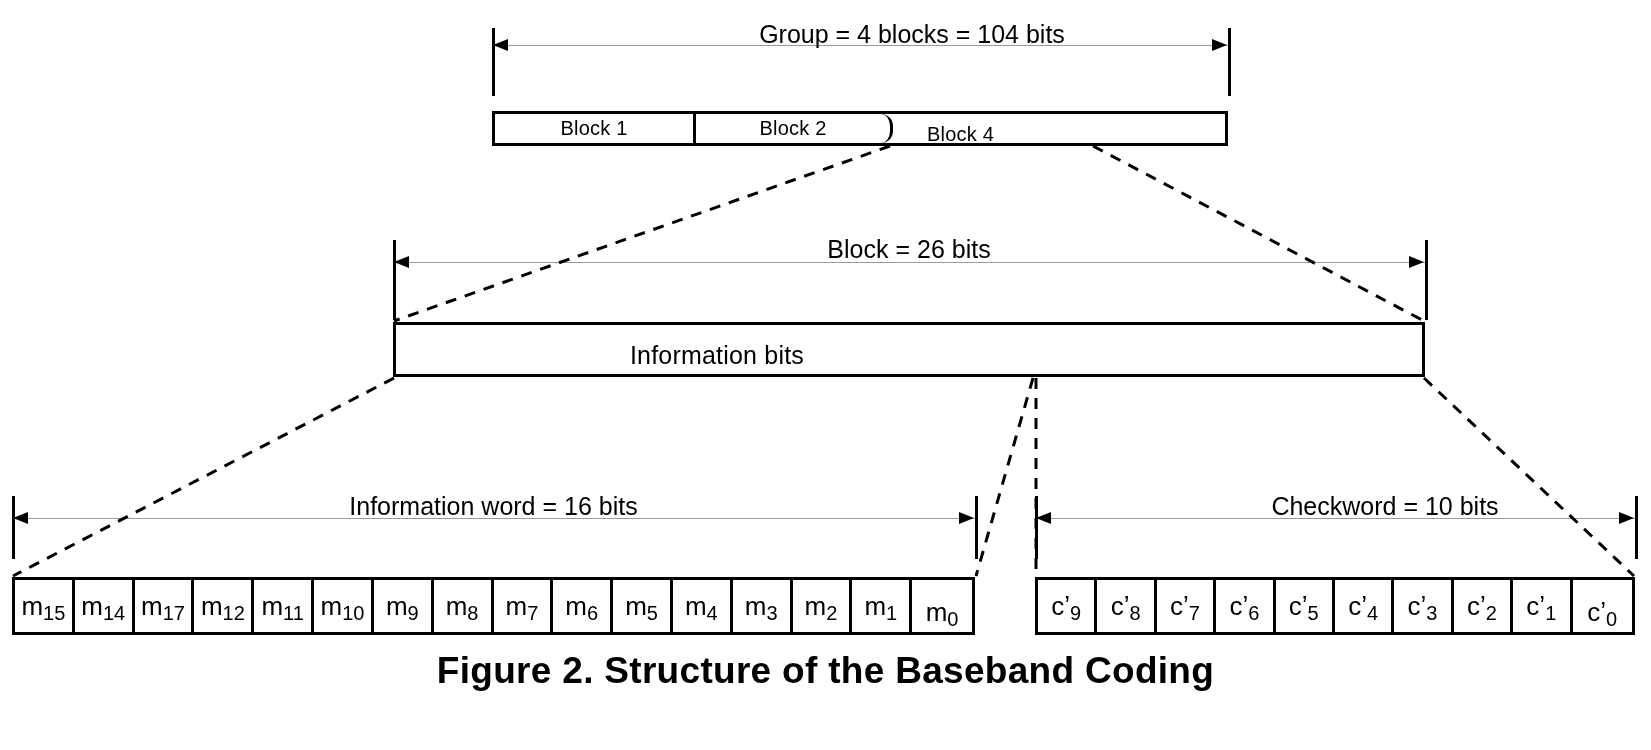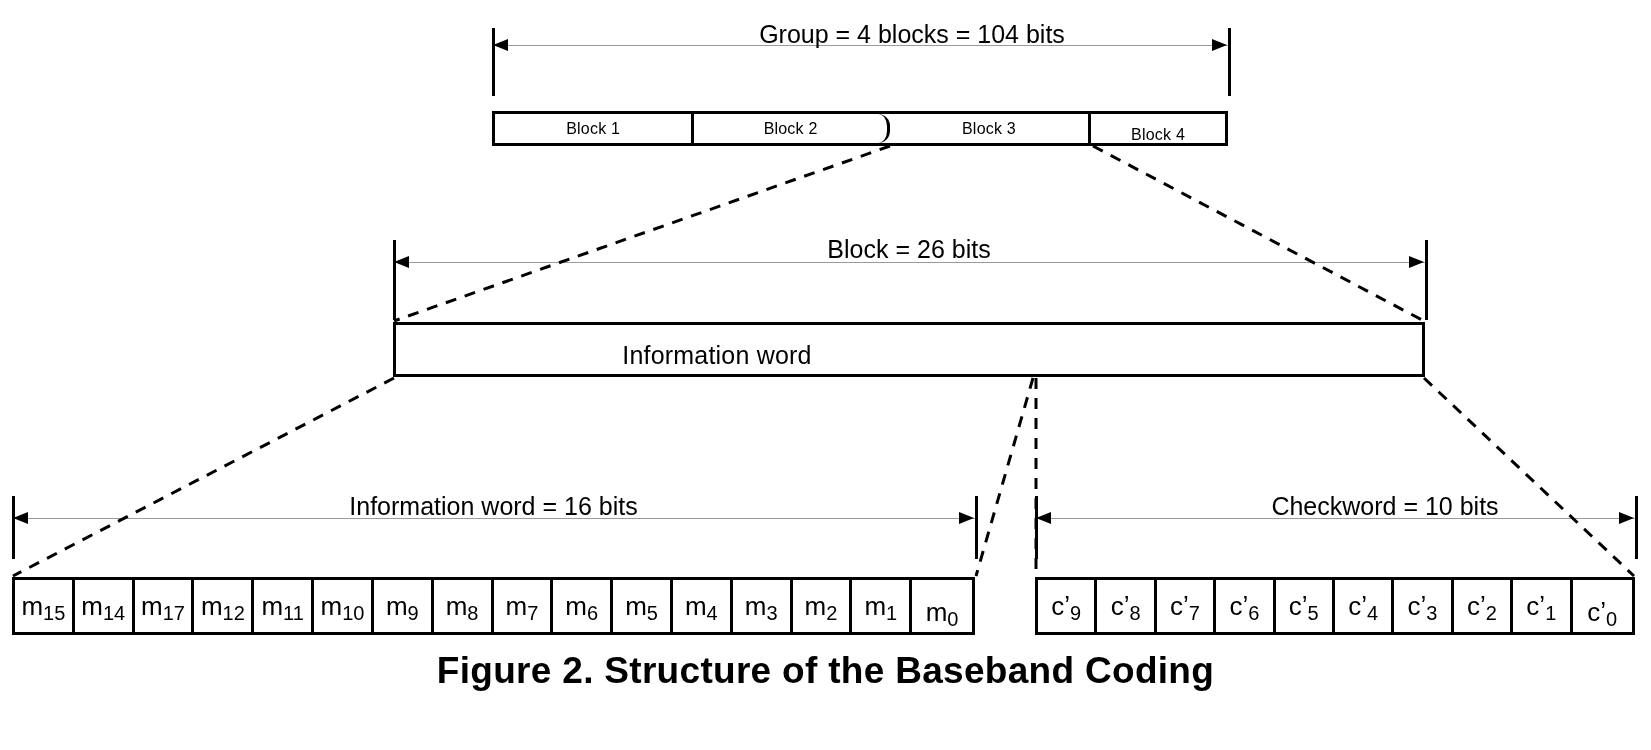--- a/index.html
+++ b/index.html
@@ -35,21 +35,21 @@
     border-right: 3px solid #000;
     box-sizing: border-box;
     display: flex;
     align-items: center;
     justify-content: center;
     background: #fff;
     white-space: nowrap;
   }
   .cellrow > .cell:last-child { border-right: none; margin-top: 12px; }
 
-  .block-label { font-size: 16px; letter-spacing: .2px; }
+  .block-label { font-size: 20px; letter-spacing: .2px; }
   .word-label  { font-size: 25px; letter-spacing: .2px; }
 
   
   .bitcell { font-size: 26px; }
   .bitcell .base { position: relative; }
   .bitcell .sub {
     font-size: 20px;
     position: relative;
     top: 7px;
     left: 0px;
@@ -125,40 +125,37 @@
   </div>
   <div class="dim-label" style="left:492px; top:20px; width:840px;">Group = 4 blocks = 104 bits</div>
 
   <div class="cellrow" id="group-blocks" style="left:492px; top:111px; width:736px; height:35px;">
     <div class="cell block-label" style="width:201px;">
       <span>Block 1</span>
     </div>
     <div class="cell block-label" style="width:197px;border-radius:12px;">
       <span>Block 2</span>
     </div>
-    <div class="cell block-label" style="width:203px;">
-      <span>Block 3</span>
-    </div>
     <div class="cell block-label" style="width:135px;">
       <span>Block 4</span>
     </div>
   </div>
 
   <div class="dim abs" style="left:393px; top:262px; width:1032px;">
     <div class="line"></div>
     <div class="tick" style="left:0px; top:-22px; height:80px;"></div>
     <div class="tick" style="left:1032px; top:-22px; height:80px;"></div>
     <div class="arrow left" style="left:1px;"></div>
     <div class="arrow right" style="left:1016px;"></div>
   </div>
   <div class="dim-label" style="left:393px; top:235px; width:1032px;">Block = 26 bits</div>
 
   <div class="cellrow" id="block-fields" style="left:393px; top:322px; width:1032px; height:55px;">
     <div class="cell word-label" style="width:642px;">
-      <span>Information word</span>
+      <span>Information bits</span>
     </div>
   </div>
 
   <div class="dim abs" style="left:12px; top:518px; width:963px;">
     <div class="line"></div>
     <div class="tick" style="left:0px; top:-22px; height:63px;"></div>
     <div class="tick" style="left:963px; top:-22px; height:63px;"></div>
     <div class="arrow left" style="left:1px;"></div>
     <div class="arrow right" style="left:947px;"></div>
   </div>

